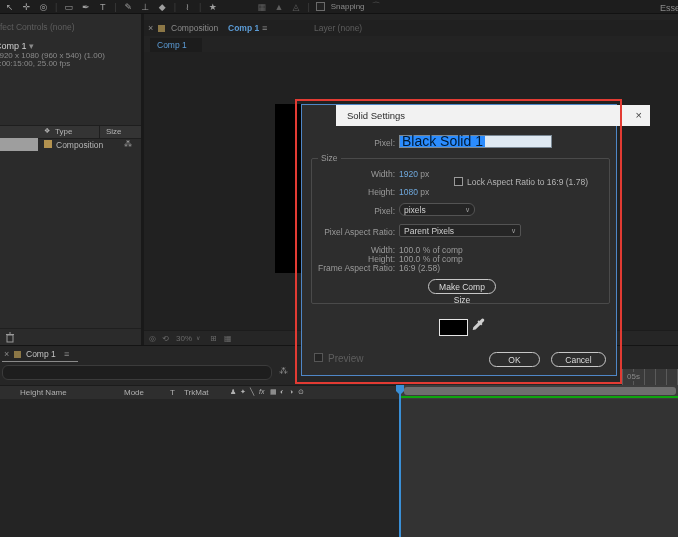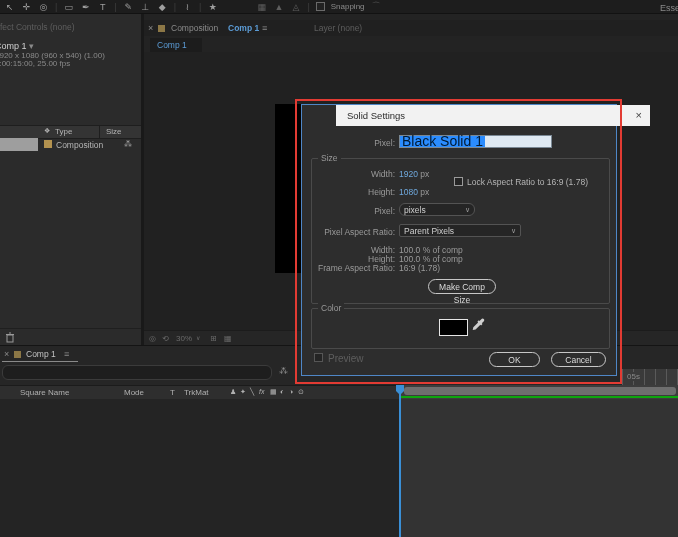--- a/index.html
+++ b/index.html
@@ -134,21 +134,21 @@
     </div>
 
     <div class="abs" style="left:2px;top:19px;width:268px;height:13px;background:#1e1e1e;border:1px solid #3b3b3b;border-radius:6px;"></div>
     <span class="abs icon" style="left:279px;top:20px;color:#9a9a9a;font-size:9px;">⁂</span>
 
     <div class="abs ruler-ticks" style="left:622px;top:23px;width:56px;height:16px;background-color:#3a3a3a;">
       <span class="abs dim" style="left:3px;top:3px;font-size:8px;background:#3a3a3a;padding:0 2px;">05s</span>
     </div>
 
     <div class="abs" style="left:0;top:39px;width:400px;height:14px;background:#2e2e2e;border-top:1px solid #1b1b1b;border-bottom:1px solid #1b1b1b;font-size:8px;color:#b0b0b0;">
-      <span class="abs" style="left:20px;top:2px;">Square Name</span>
+      <span class="abs" style="left:20px;top:2px;">Height Name</span>
       <span class="abs" style="left:124px;top:2px;">Mode</span>
       <span class="abs" style="left:170px;top:2px;">T</span>
       <span class="abs" style="left:184px;top:2px;">TrkMat</span>
       <span class="abs icon" style="left:230px;top:2px;font-size:7px;">♟</span>
       <span class="abs icon" style="left:240px;top:2px;font-size:7px;">✦</span>
       <span class="abs icon" style="left:250px;top:2px;font-size:7px;">╲</span>
       <span class="abs icon" style="left:259px;top:2px;font-size:7px;font-style:italic;">fx</span>
       <span class="abs icon" style="left:270px;top:2px;font-size:7px;">▦</span>
       <span class="abs icon" style="left:280px;top:2px;font-size:7px;">◐</span>
       <span class="abs icon" style="left:289px;top:2px;font-size:7px;">◑</span>
@@ -205,27 +205,24 @@
     <div class="abs dd" style="left:97px;top:119px;width:122px;height:13px;">
       <span>Parent Pixels</span>
       <span class="chev">∨</span>
     </div>
 
     <div class="abs lbl" style="left:0;top:140px;width:93px;">Width:</div>
     <div class="abs val" style="left:97px;top:140px;">100.0 % of comp</div>
     <div class="abs lbl" style="left:0;top:149px;width:93px;">Height:</div>
     <div class="abs val" style="left:97px;top:149px;">100.0 % of comp</div>
     <div class="abs lbl" style="left:0;top:158px;width:93px;">Frame Aspect Ratio:</div>
-    <div class="abs val" style="left:97px;top:158px;">16:9 (1.78)</div>
+    <div class="abs val" style="left:97px;top:158px;">16:9 (2.58)</div>
 
     <button class="abs btnpill" style="left:126px;top:174px;width:68px;height:15px;">Make Comp Size</button>
 
-    <div class="abs grp" style="left:9px;top:203px;width:297px;height:39px;">
-      <span class="grp-legend">Color</span>
-    </div>
     <div class="abs" style="left:137px;top:214px;width:27px;height:15px;background:#000;border:1px solid #e6e6e6;"></div>
     <svg class="abs" style="left:170px;top:213px;" width="13" height="15" viewBox="0 0 13 15">
       <path d="M12 1.2c-.8-.8-2-.8-2.7 0L7.5 3 6.8 2.3 5.4 3.7l.7.7-4.8 4.8-.6 2.9 2.9-.6 4.8-4.8.7.7 1.4-1.4-.7-.7 1.8-1.8c.8-.7.8-1.8.4-2.3z" fill="#cfcfcf"></path>
     </svg>
 
     <div class="abs cbox" style="left:12px;top:248px;border-color:#565656;"></div>
     <div class="abs vdim" style="left:26px;top:248px;font-size:10px;">Preview</div>
     <button class="abs btnpill" style="left:187px;top:247px;width:51px;height:15px;">OK</button>
     <button class="abs btnpill" style="left:249px;top:247px;width:55px;height:15px;">Cancel</button>
   </div>

